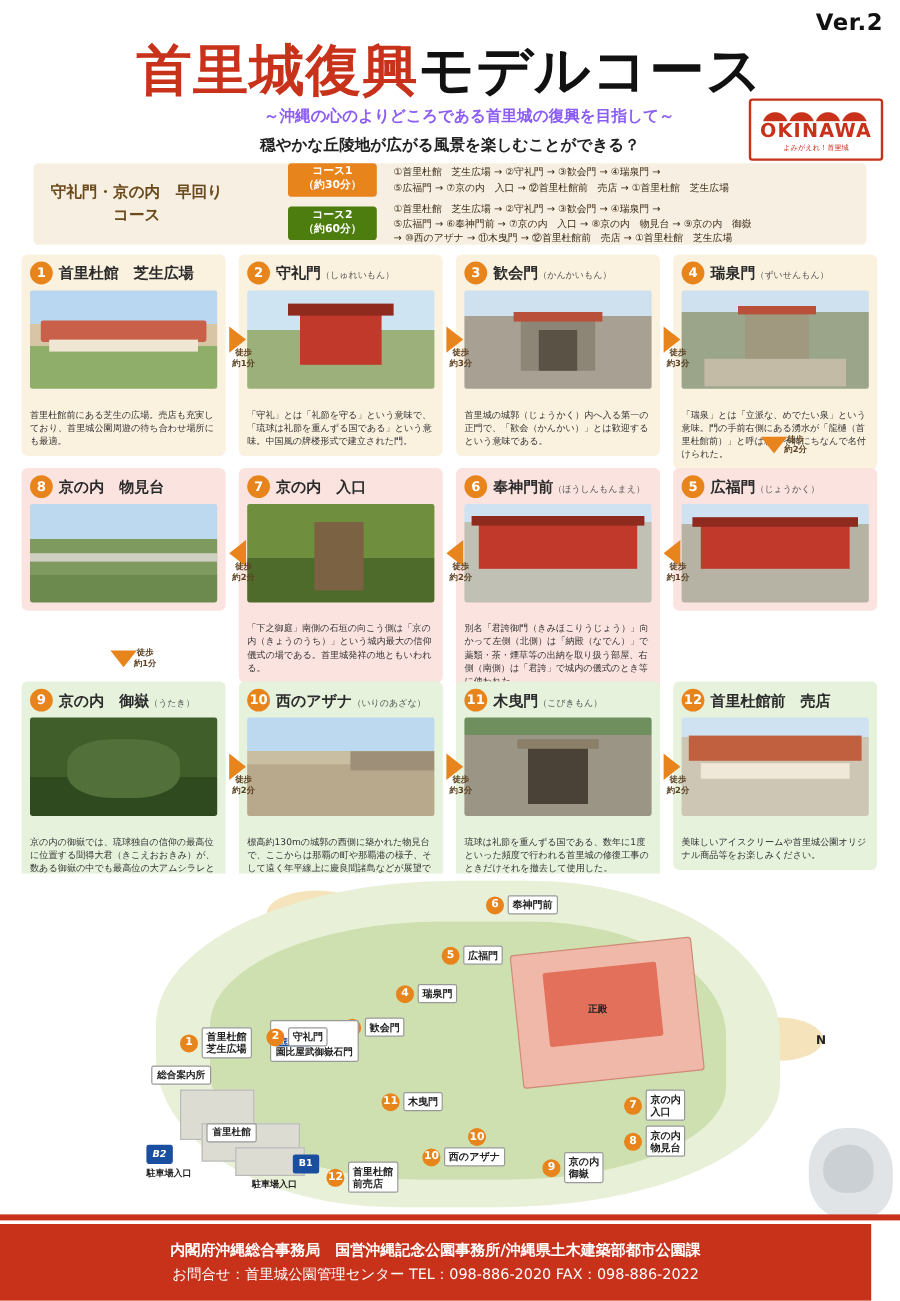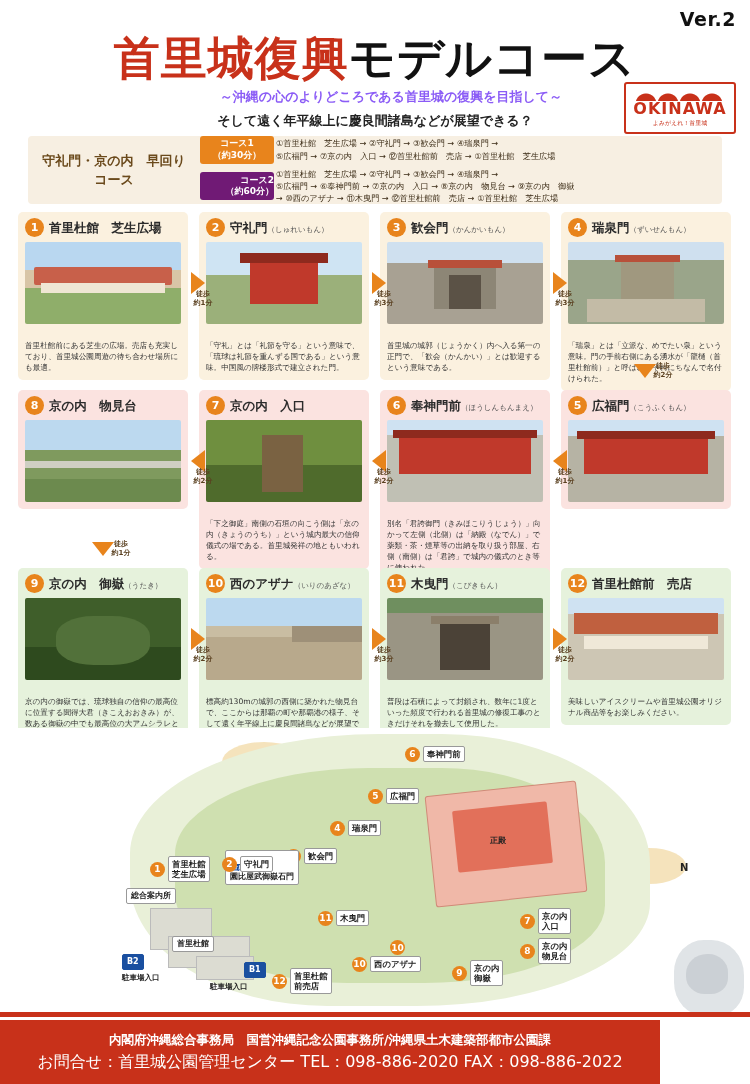--- a/index.html
+++ b/index.html
@@ -53,27 +53,27 @@
   .coursebar{
     position:absolute;left:28px;top:136px;width:694px;height:68px;
     background:#f7efe2;border-radius:4px;
     display:flex;align-items:stretch;
   }
   .coursebar .ttl{
     width:172px;display:flex;flex-direction:column;align-items:center;justify-content:center;
     color:#6b4a1c;font-weight:bold;font-size:13px;line-height:1.5;text-align:center;
   }
   .coursebar .rows{flex:1;display:flex;flex-direction:column;justify-content:center;gap:4px;padding:4px 6px 4px 0;}
-  .crow{display:flex;align-items:center;gap:2px;}
+  .crow{display:flex;align-items:center;gap:14px;margin-left:40px;}
   .cbadge{
     width:74px;min-height:28px;background:#e8841c;color:#fff;border-radius:3px;
     font-size:9px;font-weight:bold;text-align:center;
     display:flex;flex-direction:column;align-items:center;justify-content:center;line-height:1.25;
   }
-  .cbadge.c2{background:#701a75;align-items:flex-end;}
+  .cbadge.c2{background:#4d7c0f;}
   .cpath{font-size:8.2px;line-height:1.5;color:#3a2a14;}
 
   
   .grid{position:absolute;left:18px;top:212px;width:714px;}
   .card{
     position:absolute;width:170px;border-radius:5px;padding:6px 7px 7px 7px;
     box-sizing:border-box;
   }
   .card .chead{display:flex;align-items:center;gap:5px;margin-bottom:5px;}
   .num{
@@ -148,40 +148,40 @@
   .shisa:after{
     content:"";position:absolute;left:12px;top:14px;width:42px;height:40px;
     background:#c9ced3;border-radius:50% 46% 40% 44%;
   }
   .cloud{
     position:absolute;background:#f4e2b8;border-radius:50%;opacity:.95;
   }
 
   
   .footer{
-    position:absolute;left:0;top:1020px;width:660px;height:64px;
+    position:absolute;left:0;top:1020px;width:726px;height:64px;
     background:#c8311a;color:#fff;
     display:flex;flex-direction:column;align-items:center;justify-content:center;gap:3px;
   }
   .footer .f1{font-size:12.5px;font-weight:bold;}
   .footer .f2{font-size:12px;font-weight:bold;}
-  .footer .f3{font-size:16px;}
+  .footer .f3{font-size:12px;}
   .redline{position:absolute;left:0;top:1012px;width:750px;height:5px;background:#c8311a;}
 </style>
 </head>
 <body>
 
 <div class="page">
 
   <div class="ver">Ver.2</div>
   <div class="title">
     <span>首里城復興</span><span class="blk">モデルコース</span>
   </div>
   <div class="subtitle">～沖縄の心のよりどころである首里城の復興を目指して～</div>
-  <div class="subtitle2">そして遠く年平線上に慶良間諸島などが展望できる？</div>
+  <div class="subtitle2">穏やかな丘陵地が広がる風景を楽しむことができる？</div>
 
   <div class="okinawa-logo">
     <div class="wave"></div>
     <div class="ok">OKINAWA</div>
     <div class="okj">よみがえれ！首里城</div>
   </div>
 
   <div class="coursebar">
     <div class="ttl">
       <div>守礼門・京の内　早回り</div>
@@ -292,21 +292,21 @@
         <div class="photo" style="background:linear-gradient(#cfe2f2 0 18%,#c0c0b4 18% 100%);">
           <div style="position:absolute;left:8%;top:16%;width:84%;height:50%;background:#c0392b;"></div>
           <div style="position:absolute;left:4%;top:12%;width:92%;height:10%;background:#8e2a1e;"></div>
         </div>
         <div class="desc">別名「君誇御門（きみほこりうじょう）」向かって左側（北側）は「納殿（なでん）」で薬類・茶・煙草等の出納を取り扱う部屋、右側（南側）は「君誇」で城内の儀式のとき等に使われた。</div>
       </div>
 
       <div class="card" style="left:543px;top:178px;">
         <div class="chead">
           <div class="num">5</div>
-          <div class="nm"><span>広福門</span><span class="rb">（こうふくもん）</span></div>
+          <div class="nm"><span>広福門</span><span class="rb">（じょうかく）</span></div>
         </div>
         <div class="photo" style="background:linear-gradient(#cfe2f2 0 20%,#b6b3a4 20% 100%);">
           <div style="position:absolute;left:10%;top:18%;width:80%;height:48%;background:#c0392b;"></div>
           <div style="position:absolute;left:6%;top:14%;width:88%;height:9%;background:#8e2a1e;"></div>
         </div>
       </div>
     </div>
 
     <div class="row3">
       <div class="card" style="left:0px;top:356px;">
@@ -334,21 +334,21 @@
 
       <div class="card" style="left:362px;top:356px;">
         <div class="chead">
           <div class="num">11</div>
           <div class="nm"><span>木曳門</span><span class="rb">（こびきもん）</span></div>
         </div>
         <div class="photo" style="background:linear-gradient(#6f8f5f 0 18%,#9a9584 18% 100%);">
           <div style="position:absolute;left:34%;top:30%;width:32%;height:58%;background:#4b4237;"></div>
           <div style="position:absolute;left:28%;top:22%;width:44%;height:10%;background:#8b7f6a;"></div>
         </div>
-        <div class="desc">普段は石積によって封鎖され、数年に1度といった頻度で行われる首里城の修復工事のときだけそれを撤去して使用した。</div>
+        <div class="desc">琉球は礼節を重んずる国である、数年に1度といった頻度で行われる首里城の修復工事のときだけそれを撤去して使用した。</div>
       </div>
 
       <div class="card" style="left:543px;top:356px;">
         <div class="chead">
           <div class="num">12</div>
           <div class="nm">首里杜館前　売店</div>
         </div>
         <div class="photo" style="background:linear-gradient(#cfe2f2 0 20%,#cdc6b4 20% 100%);">
           <div style="position:absolute;left:4%;top:18%;width:92%;height:26%;background:#c0603f;"></div>
           <div style="position:absolute;left:10%;top:46%;width:80%;height:16%;background:#efe8d8;"></div>
@@ -486,21 +486,21 @@
     </div>
     <div class="mappin" style="left:272px;top:240px;">
       <div class="pn">12</div>
       <div class="pl">首里杜館
 前売店</div>
     </div>
 
     <div class="maplabel" style="left:126px;top:160px;">総合案内所</div>
     <div class="maplabel" style="left:172px;top:208px;">首里杜館</div>
     <div class="maplabel" style="left:486px;top:106px;border:none;background:transparent;">正殿</div>
-    <div class="maplabel blue" style="left:122px;top:226px;">B2</div>
+    <div class="maplabel blue" style="left:122px;top:226px;font-style:italic;">B2</div>
     <div class="maplabel blue" style="left:244px;top:234px;">B1</div>
     <div class="maplabel" style="left:118px;top:243px;border:none;background:transparent;font-size:7.5px;">駐車場入口</div>
     <div class="maplabel" style="left:206px;top:252px;border:none;background:transparent;font-size:7.5px;">駐車場入口</div>
     <div class="maplabel" style="left:676px;top:132px;border:none;background:transparent;font-size:10px;">N</div>
 
     <div class="shisa"></div>
   </div>
 
   <div class="redline"></div>
   <div class="footer">

